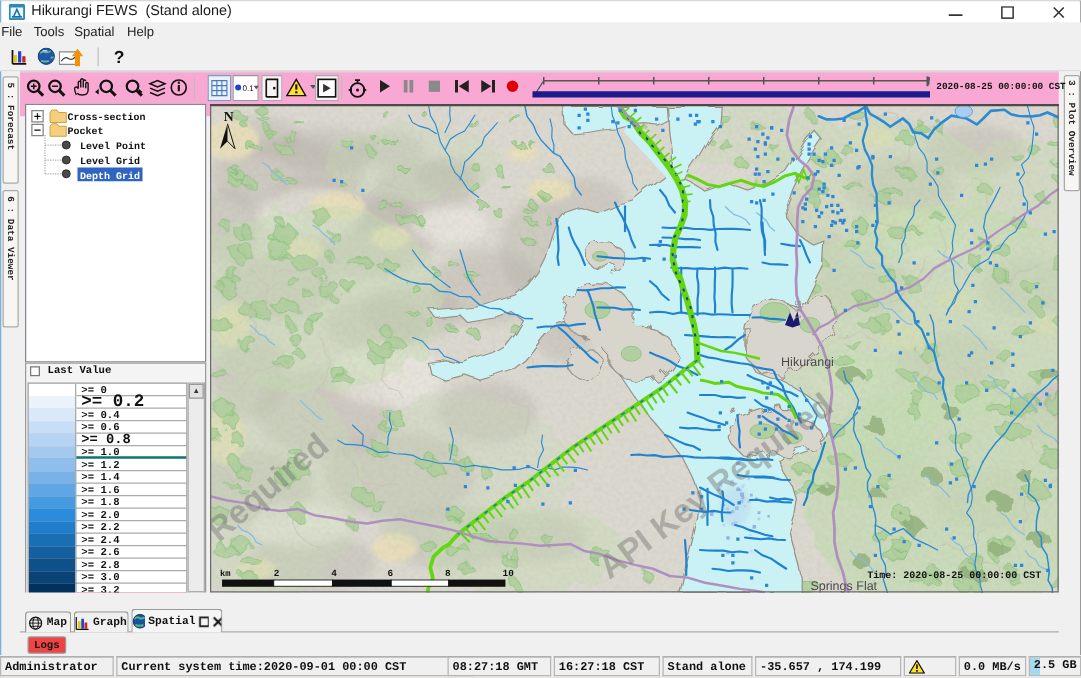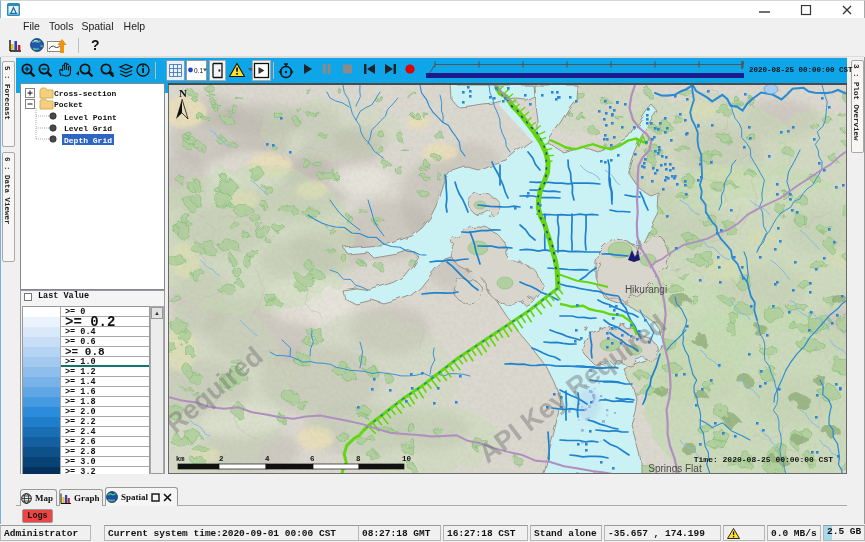--- a/index.html
+++ b/index.html
@@ -5,37 +5,38 @@
  font-family:"Liberation Sans",sans-serif;}
 .mono{font-family:"Liberation Mono",monospace;font-weight:bold}
 .abs{position:absolute}
 .vtab{position:absolute;background:#f7f6f3;border:1px solid #a9a9a9;border-radius:2px;
  font-family:"Liberation Mono",monospace;font-weight:bold;font-size:7.5px;color:#222;
  writing-mode:vertical-lr;white-space:nowrap;overflow:hidden}
 .seg{position:absolute;top:525px;height:16px;border:1px solid #b6b6b6;border-top-color:#9a9a9a;
  background:#f0f0f0;font-family:"Liberation Mono",monospace;font-weight:bold;font-size:9.5px;
  color:#111;line-height:15px;padding-left:3px;white-space:nowrap;overflow:hidden}
 .btab{position:absolute;background:#f0f0f0;border:1px solid #9a9a9a;border-bottom:none;
- border-radius:3px 3px 0 0;font-family:Liberation Serif, serif;font-weight:bold;font-size:9px;
- color:#111;display:flex;align-items:center;justify-content:flex-start;gap:3px}
+ border-radius:3px 3px 0 0;font-family:Liberation Mono, monospace;font-weight:bold;font-size:9px;
+ color:#111;display:flex;align-items:center;justify-content:center;gap:3px}
 </style></head><body>
 <div class="abs" style="left:0;top:0;width:865px;height:18px;background:#fff;border-left:1px solid #7ab0dc;border-top:1px solid #d8d8d8;border-right:1px solid #aaa">
     <svg class="abs" style="left:6px;top:2px" width="13" height="13">
       <rect x="0" y="0" width="13" height="13" rx="1.5" fill="#2d8ab8"></rect>
       <rect x="1.5" y="3" width="10" height="8.5" fill="#eaf5fb"></rect>
       <path d="M4,10 L6.5,4.5 L9,10" fill="none" stroke="#1d6fa8" stroke-width="1.3"></path>
       <path d="M2.5,10.5 h8" stroke="#1d6fa8" stroke-width="1.4"></path>
     </svg>
+    <span class="abs" style="left:24px;top:2px;font-size:11.5px;color:#1a1a1a">Hikurangi FEWS&nbsp; (Stand alone)</span>
     <svg class="abs" style="left:752px;top:4px" width="110" height="11">
       <path d="M6,7 h11" stroke="#333" stroke-width="1.4"></path>
       <rect x="48.5" y="0.5" width="9" height="9" fill="none" stroke="#333" stroke-width="1.2"></rect>
       <path d="M90,1 l8,8 M98,1 l-8,8" stroke="#333" stroke-width="1.3"></path>
     </svg>
   </div>
-<div class="abs" style="left:1px;top:18px;width:863px;height:17px;background:#f0f0f0;font-size:10.5px;color:#222;line-height:17px"><span style="margin-left:22px">File</span><span style="margin-left:9px">Tools</span><span style="margin-left:8px">Spatial</span><span style="margin-left:10px">Help</span></div>
+<div class="abs" style="left:1px;top:18px;width:863px;height:17px;background:#f0f0f0;font-size:10.5px;color:#222;line-height:17px"><span style="margin-left:0">File</span><span style="margin-left:9px">Tools</span><span style="margin-left:8px">Spatial</span><span style="margin-left:10px">Help</span></div>
 <div class="abs" style="left:1px;top:35px;width:863px;height:22px;background:#f0f0f0;border-bottom:1px solid #dcdcdc">
     <svg class="abs" style="left:7px;top:3px" width="15" height="15">
       <path d="M2,13 h11 M2,13 V2" stroke="#111" stroke-width="1.4"></path>
       <rect x="3" y="6" width="2.6" height="6" fill="#e8c410"></rect>
       <rect x="6.4" y="3" width="2.6" height="9" fill="#2244cc"></rect>
       <rect x="9.8" y="7" width="2.6" height="5" fill="#cc2222"></rect>
     </svg>
     <svg class="abs" style="left:29px;top:3px" width="15" height="15">
       <circle cx="7" cy="7" r="6.5" fill="#2257b0"></circle>
       <path d="M2,4.5 q2.5,-2 4,-0.8 q2,0.8 4.5,-0.8 M3,10.5 q3,1.5 6,0.2 M10.5,8 q2,0.5 2.8,-0.5" stroke="#5fc08c" stroke-width="1.4" fill="none"></path>
@@ -49,21 +50,21 @@
       <path d="M13,15 v-8 h-2.6 l4.6,-6 l4.6,6 h-2.6 v8 z" fill="#f0920a"></path>
     </svg>
     <div class="abs" style="left:77px;top:3px;width:1px;height:15px;background:#c0c0c0"></div>
     <span class="abs" style="left:90px;top:2px;font-size:14px;font-weight:bold;color:#111">?</span>
   </div>
 <div class="abs" style="left:0;top:57px;width:16px;height:467px;background:#f0f0f0;border-left:1px solid #7ab0dc"></div>
 <div class="vtab" style="left:2px;top:61px;width:13px;height:86px;padding-top:4px">5 : Forecast</div>
 <div class="vtab" style="left:2px;top:152px;width:13px;height:110px;padding-top:4px">6 : Data Viewer</div>
 <div class="abs" style="left:847px;top:57px;width:18px;height:467px;background:#f0f0f0;border-right:1px solid #999"></div>
 <div class="vtab" style="left:851px;top:60px;width:13px;height:93px;padding-top:3px">3 : Plot Overview</div>
-<div class="abs" style="left:16px;top:57px;width:831px;height:36px;background:#0ea5e9;border-top:1px solid #d8d8d8">
+<div class="abs" style="left:16px;top:57px;width:831px;height:36px;background:#f9a8d4;border-top:1px solid #d8d8d8">
     <svg class="abs" style="left:4px;top:2px" width="400" height="22">
       <g transform="translate(0,0)">
         <circle cx="7" cy="9" r="4.6" fill="none" stroke="#111" stroke-width="1.8"></circle>
         <path d="M10.4,12.4 L14.5,16.5" stroke="#111" stroke-width="2.4"></path>
         <path d="M4.7,9 h4.6 M7,6.7 v4.6" stroke="#111" stroke-width="1.2"></path>
       </g>
       <g transform="translate(17,0)">
         <circle cx="7" cy="9" r="4.6" fill="none" stroke="#111" stroke-width="1.8"></circle>
         <path d="M10.4,12.4 L14.5,16.5" stroke="#111" stroke-width="2.4"></path>
         <path d="M4.7,9 h4.6" stroke="#111" stroke-width="1.2"></path>
@@ -1237,21 +1238,21 @@
     <span>Spatial</span>
     <svg width="9" height="9">
       <rect x="1" y="1" width="7" height="7" fill="none" stroke="#111" stroke-width="1.4"></rect>
     </svg>
     <svg width="9" height="9">
       <path d="M1,1 l7,7 M8,1 l-7,7" stroke="#111" stroke-width="1.6"></path>
     </svg>
   </div>
 <div class="abs mono" style="left:22px;top:509px;width:31px;height:14px;background:#ef4444;border:1px solid #9a9a9a;border-radius:2px;font-size:8.5px;color:#111;text-align:center;line-height:13px">Logs</div>
 <div class="seg" style="left:0px;width:91px">Administrator</div>
-<div class="seg" style="left:104px;width:286px">Current system time:2020-09-01 00:00 CST</div>
+<div class="seg" style="left:93px;width:286px">Current system time:2020-09-01 00:00 CST</div>
 <div class="seg" style="left:358px;width:83px">08:27:18 GMT</div>
 <div class="seg" style="left:443px;width:85px">16:27:18 CST</div>
 <div class="seg" style="left:530px;width:72px">Stand alone</div>
 <div class="seg" style="left:604px;width:117px">-35.657 , 174.199</div>
 <div class="seg" style="left:723px;width:42px"></div>
 <div class="seg" style="left:767px;width:54px">0.0 MB/s</div>
 <div class="seg" style="left:823px;width:42px"></div>
 <svg class="abs" style="left:727px;top:528px" width="13" height="11">
     <path d="M6.5,0.5 L12.5,10.5 L0.5,10.5 Z" fill="#ffe12b" stroke="#111" stroke-width="0.9"></path>
     <rect x="5.9" y="3.5" width="1.3" height="3.6" fill="#111"></rect>

